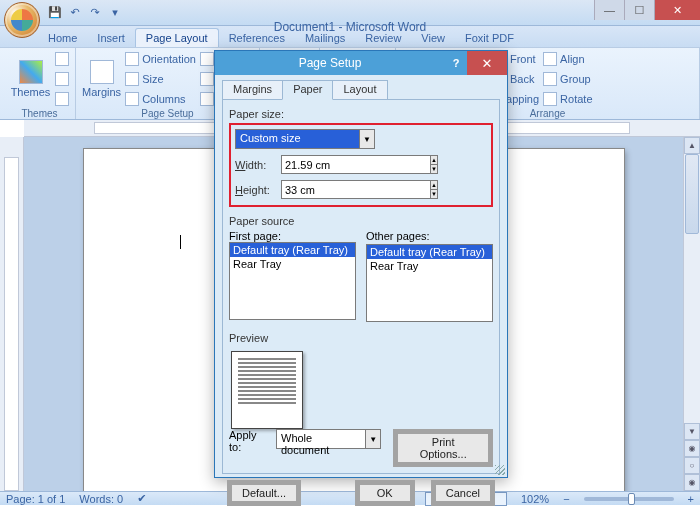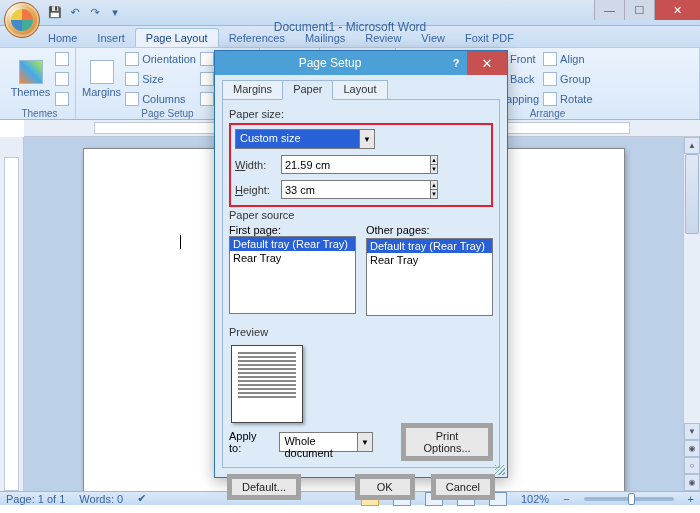--- a/index.html
+++ b/index.html
@@ -61,40 +61,40 @@
 .dlg-title { height:24px; background:#4ca0d8; display:flex; align-items:center; color:#fff; position:relative; }
 .dlg-title-text { flex:1; text-align:center; font-size:12px; }
 .dlg-help { width:22px; text-align:center; color:#fff; font-weight:bold; }
 .dlg-close { width:40px; height:24px; background:#c75050; color:#fff; display:flex; align-items:center; justify-content:center; font-size:13px; }
 .dlg-body { flex:1; padding:5px 7px; display:flex; flex-direction:column; }
 .dlg-tabs { display:flex; height:20px; }
 .dlg-tab { padding:2px 10px; border:1px solid #9cb8d4; background:#e8f0f9; color:#333; margin-right:-1px; position:relative; }
 .dlg-tab.active { background:#dcebf7; border-bottom-color:#dcebf7; z-index:2; }
 .dlg-panel { border:1px solid #9cb8d4; border-top:1px solid #9cb8d4; margin-top:-1px; padding:6px; flex:1; display:flex; flex-direction:column; position:relative; }
 .fieldset-label { color:#333; margin:2px 0 3px; }
-.red-box { border:2px solid #e02030; padding:4px 4px 6px; }
+.red-box { border:2px solid #e02030; padding:4px 4px 6px; margin-bottom:6px; }
 .combo { display:flex; width:140px; height:20px; }
 .combo-sel { flex:1; background:#2860d8; color:#fff; padding:2px 4px; border:1px solid #7a7a7a; border-right:none; }
 .combo-btn { width:16px; background:#e8e8e8; border:1px solid #7a7a7a; display:flex; align-items:center; justify-content:center; font-size:8px; }
 .dim-row { display:flex; align-items:center; gap:6px; margin-top:6px; }
 .dim-label { width:40px; color:#333; text-decoration: underline; text-decoration-color: transparent; }
 .dim-label::first-letter { text-decoration: underline; }
 .spinner { display:flex; width:94px; height:19px; }
 .spinner input { flex:1; border:1px solid #7a7a7a; padding:1px 3px; font-size:11px; }
 .spin-btns { width:15px; display:flex; flex-direction:column; }
 .spin-up,.spin-dn { flex:1; background:#e8e8e8; border:1px solid #7a7a7a; border-left:none; font-size:6px; display:flex; align-items:center; justify-content:center; }
 .spin-dn { border-top:none; }
 .source-cols { display:flex; gap:10px; }
 .source-col { flex:1; }
 .listbox { height:78px; border:1px solid #7a7a7a; background:#fff; overflow:hidden; }
 .list-item { padding:1px 3px; color:#000; }
 .list-item.sel { background:#2860d8; color:#fff; }
 .preview-box { width:72px; height:78px; border:1px solid #444; background:#fff; margin:4px 0 0 2px; padding:6px; display:flex; flex-direction:column; gap:2px; box-shadow: 2px 2px 3px rgba(0,0,0,.3); }
 .preview-line { height:2px; background:#888; }
-.bottom-row { display:flex; align-items:center; gap:14px; margin-top:auto; }
+.bottom-row { display:flex; gap:6px; margin-top:auto; }
 .btn { padding:2px 10px; background:#e8e8e8; border:5px solid #a3a3a3; min-width:60px; text-align:center; color:#222; }
 .dlg-footer { display:flex; gap:16px; padding:6px 5px 0; }
 .corner-resize { position:absolute; right:2px; bottom:2px; width:10px; height:10px; background: repeating-linear-gradient(135deg,#8aa 0 1px, transparent 1px 3px); }
 </style>
 </head>
 <body>
 
 <div class="titlebar">
   <div class="office-btn"></div>
   <div class="qat">

